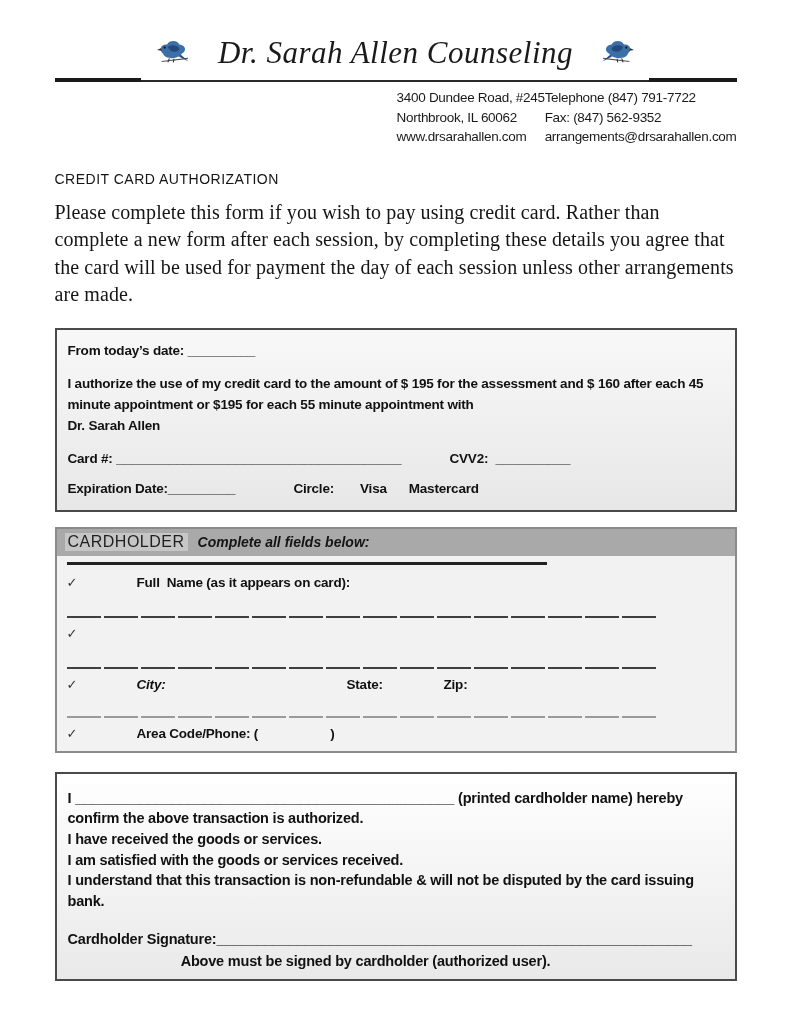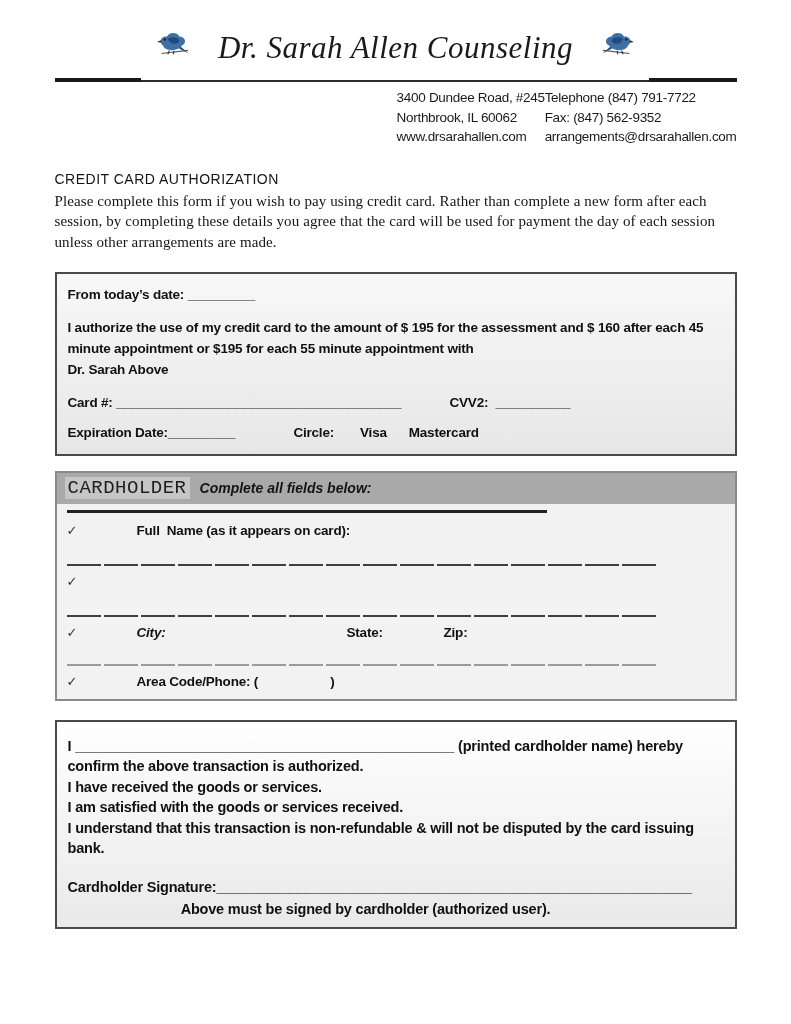--- a/index.html
+++ b/index.html
@@ -7,21 +7,21 @@
   .page {
     width:791px; height:1024px; position:relative; background:#ffffff;
     font-family:"Liberation Sans", sans-serif; color:#111;
     overflow:hidden;
   }
   .inner { width:682px; margin:0 auto; }
 
   
   .letterhead { padding-top:30px; }
   .lh-title-row {
-    display:flex; align-items:flex-start; justify-content:center; gap:27px;
+    display:flex; align-items:center; justify-content:center; gap:27px;
     height:46px;
   }
   .lh-title {
     font-family:"Liberation Serif", serif; font-style:italic;
     font-size:31px; color:#1a1a1a; letter-spacing:0.5px;
   }
   .bird { width:34px; height:30px; display:inline-block; }
   .bird.flip { transform:scaleX(-1); }
 
   .deco-rule { position:relative; height:6px; margin-top:2px; }
@@ -34,22 +34,22 @@
     font-family:Liberation Sans, sans-serif; font-size:13.5px; color:#1a1a1a;
     line-height:1.45; letter-spacing:-0.3px;
   }
 
   
   .doc-title {
     text-align:left; font-size:14px; letter-spacing:0.5px;
     margin-top:24px; color:#151515;
   }
   .intro {
-    font-family:"Liberation Serif", serif; font-size:15px; color:#151515;
-    margin-top:4px; line-height:1.38; letter-spacing:0.1px;
+    font-family:"Liberation Serif", serif; font-size:20px; color:#151515;
+    margin-top:12px; line-height:1.38; letter-spacing:0.1px;
   }
 
   
   .box { border:2px solid #4a4a4a; }
   .box1 {
     margin-top:19px;
     background:linear-gradient(#f8f8f8, #e7e7e7);
     padding:13px 2px 14px 11px;
     font-weight:bold; font-size:13.5px; letter-spacing:-0.2px;
   }
@@ -66,23 +66,22 @@
   
   .box2 {
     margin-top:15px; border-color:#8a8a8a;
     background:#f2f2f2; padding-bottom:10px;
   }
   .ch-header {
     background:#a9a9a9; padding:4px 8px 5px 8px;
     display:flex; align-items:center; gap:10px;
   }
   .ch-title {
-    font-size:19px; color:#1f1f1f; background:#c6c6c6; padding:0 3px;
+    font-size:16px; color:#1f1f1f; background:#c6c6c6; padding:0 3px;
     letter-spacing:0.5px;
-    font-family:Liberation Mono, monospace;
   }
   .ch-sub { font-weight:bold; font-style:italic; font-size:14px; color:#141414; }
   .ch-body { padding:0 10px; font-weight:bold; font-size:13.5px; letter-spacing:-0.2px; }
   .ch-topline { height:3px; background:#222; width:73%; margin:6px 0 10px 0; }
   .fieldline {
     height:2px; width:90%;
     background:repeating-linear-gradient(90deg,#3f3f3f 0 34px, rgba(0,0,0,0) 34px 37px);
   }
   .fieldline.gray {
     background:repeating-linear-gradient(90deg,#9a9a9a 0 34px, rgba(0,0,0,0) 34px 37px);
@@ -163,21 +162,21 @@
     <div class="doc-title">CREDIT CARD AUTHORIZATION</div>
     <p class="intro">Please complete this form if you wish to pay using credit card. Rather than complete a new form after each session, by completing these details you agree that the card will be used for payment the day of each session unless other arrangements are made.</p>
 
     <div class="box box1">
       <div class="row-date">
         <span>From today’s date:</span>
         <span class="blank">_________</span>
       </div>
       <div class="auth-par">
         <span>I authorize the use of my credit card to the amount of $ 195 for the assessment and $ 160 after each 45 minute appointment or $195 for each 55 minute appointment with</span><br>
-        <span>Dr. Sarah Above</span>
+        <span>Dr. Sarah Allen</span>
       </div>
       <div class="row-card">
         <span>Card #:</span>&nbsp;
         <span class="blank">______________________________________</span>
         <span class="cvv-group">
           <span>CVV2:</span>&nbsp;
           <span class="blank">__________</span>
         </span>
       </div>
       <div class="row-exp">

